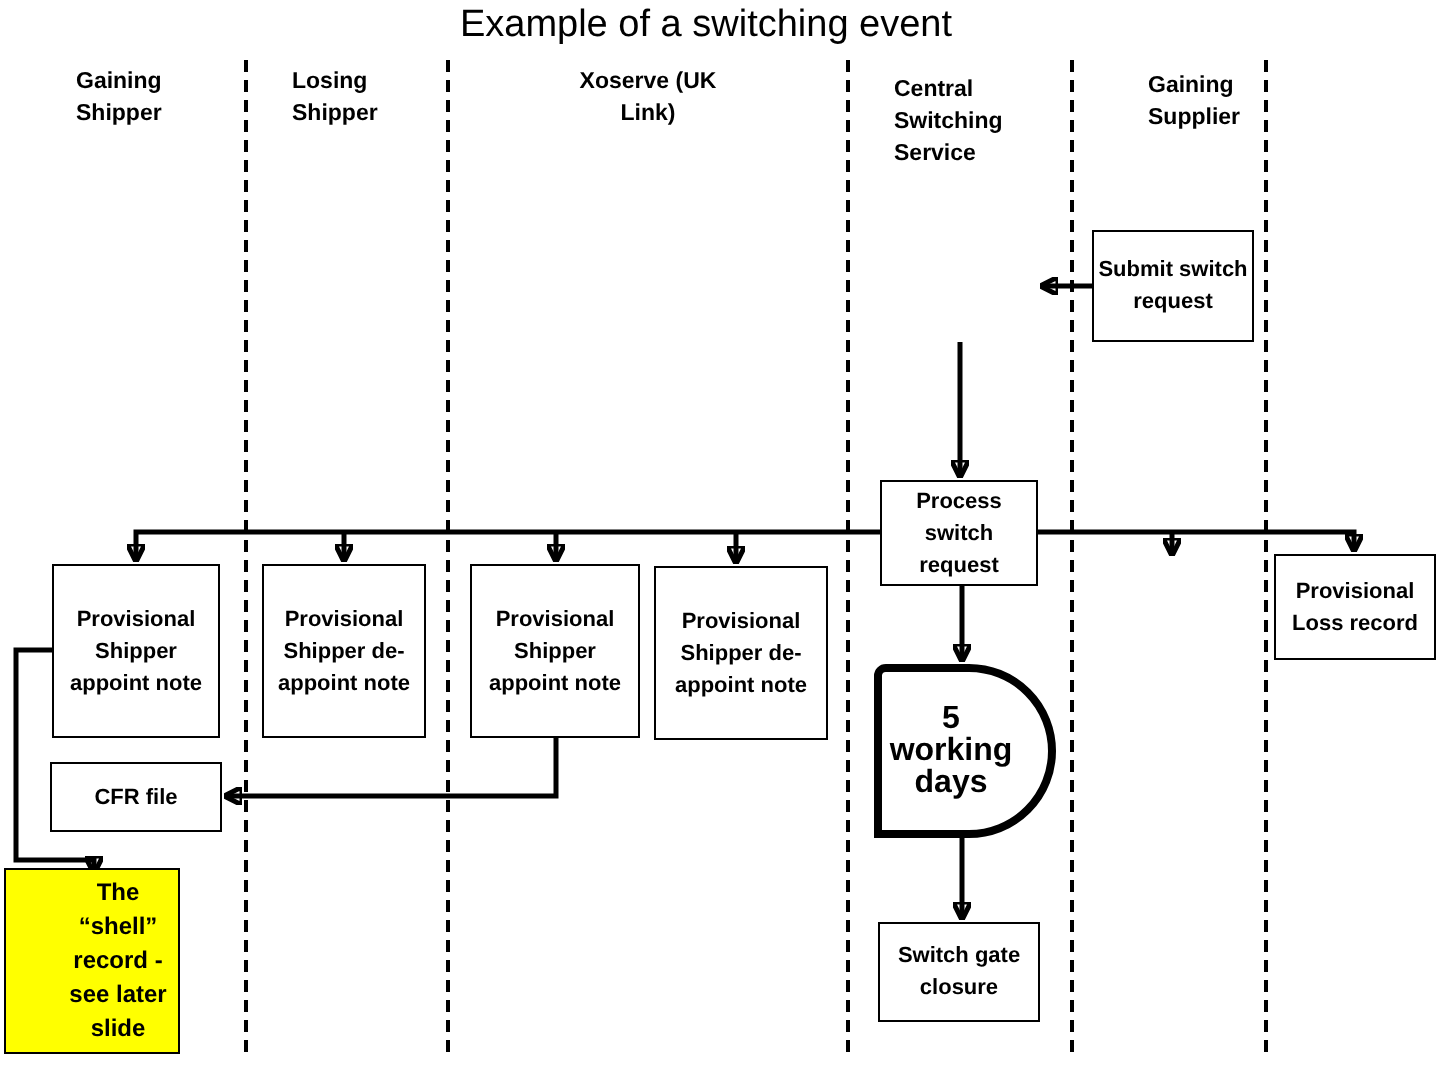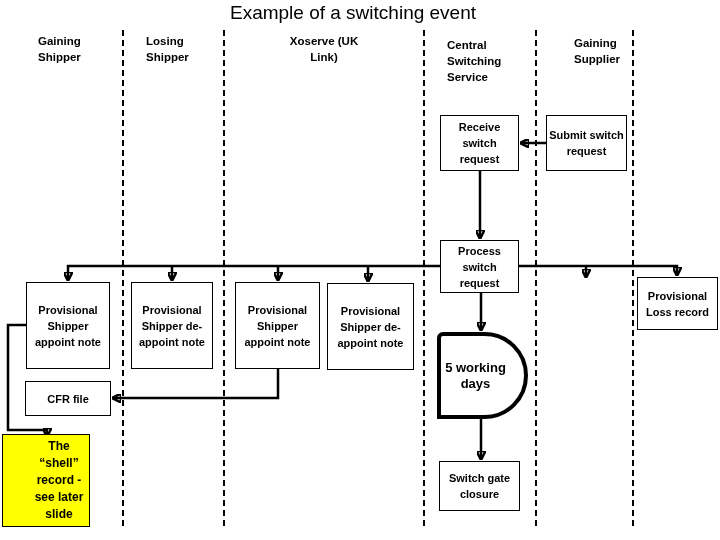--- a/index.html
+++ b/index.html
@@ -26,21 +26,21 @@
   }
   .node {
     position: absolute; background: #fff; border: 1.5px solid #000;
     display: flex; align-items: center; justify-content: center;
     text-align: center; font-size: 11px; font-weight: 700;
     line-height: 16px; color: #000; padding: 2px;
   }
   .node.highlight { background: #FFFF00; font-size: 12px; line-height: 17px; padding-left: 28px; }
   .node.delay {
     border-width: 4px; border-radius: 6px 44px 44px 0;
-    padding-right: 16px; font-size: 13px; text-align: center;
+    padding-right: 16px; font-size: 16px; text-align: center;
   }
   svg.connectors {
     position: absolute; left: 0; top: 0; width: 720px; height: 540px;
     pointer-events: none;
   }
   svg.connectors path { stroke: #000; stroke-width: 2.5; fill: none; }
 </style>
 </head>
 <body>
 
@@ -73,21 +73,20 @@
     <path d="M278 266 V280" marker-end="url(#arrow)"></path>
     <path d="M368 266 V281" marker-end="url(#arrow)"></path>
     <path d="M519 266 H677 V275" marker-end="url(#arrow)"></path>
     <path d="M586 266 V277" marker-end="url(#arrow)"></path>
     <path d="M481 293 V330" marker-end="url(#arrow)"></path>
     <path d="M481 419 V459" marker-end="url(#arrow)"></path>
     <path d="M278 369 V398 H113" marker-end="url(#arrow)"></path>
     <path d="M26 325 H8 V430 H47 V436" marker-end="url(#arrow)"></path>
   </svg>
 
-  <div class="node" style="left:440px;top:115px;width:79px;height:56px">Receive switch request</div>
   <div class="node" style="left:546px;top:115px;width:81px;height:56px">Submit switch request</div>
   <div class="node" style="left:440px;top:240px;width:79px;height:53px">Process switch request</div>
 
   <div class="node" style="left:26px;top:282px;width:84px;height:87px">Provisional Shipper appoint note</div>
   <div class="node" style="left:131px;top:282px;width:82px;height:87px">Provisional Shipper de-appoint note</div>
   <div class="node" style="left:235px;top:282px;width:85px;height:87px">Provisional Shipper appoint note</div>
   <div class="node" style="left:327px;top:283px;width:87px;height:87px">Provisional Shipper de-appoint note</div>
 
   <div class="node" style="left:637px;top:277px;width:81px;height:53px">Provisional Loss record</div>
 

